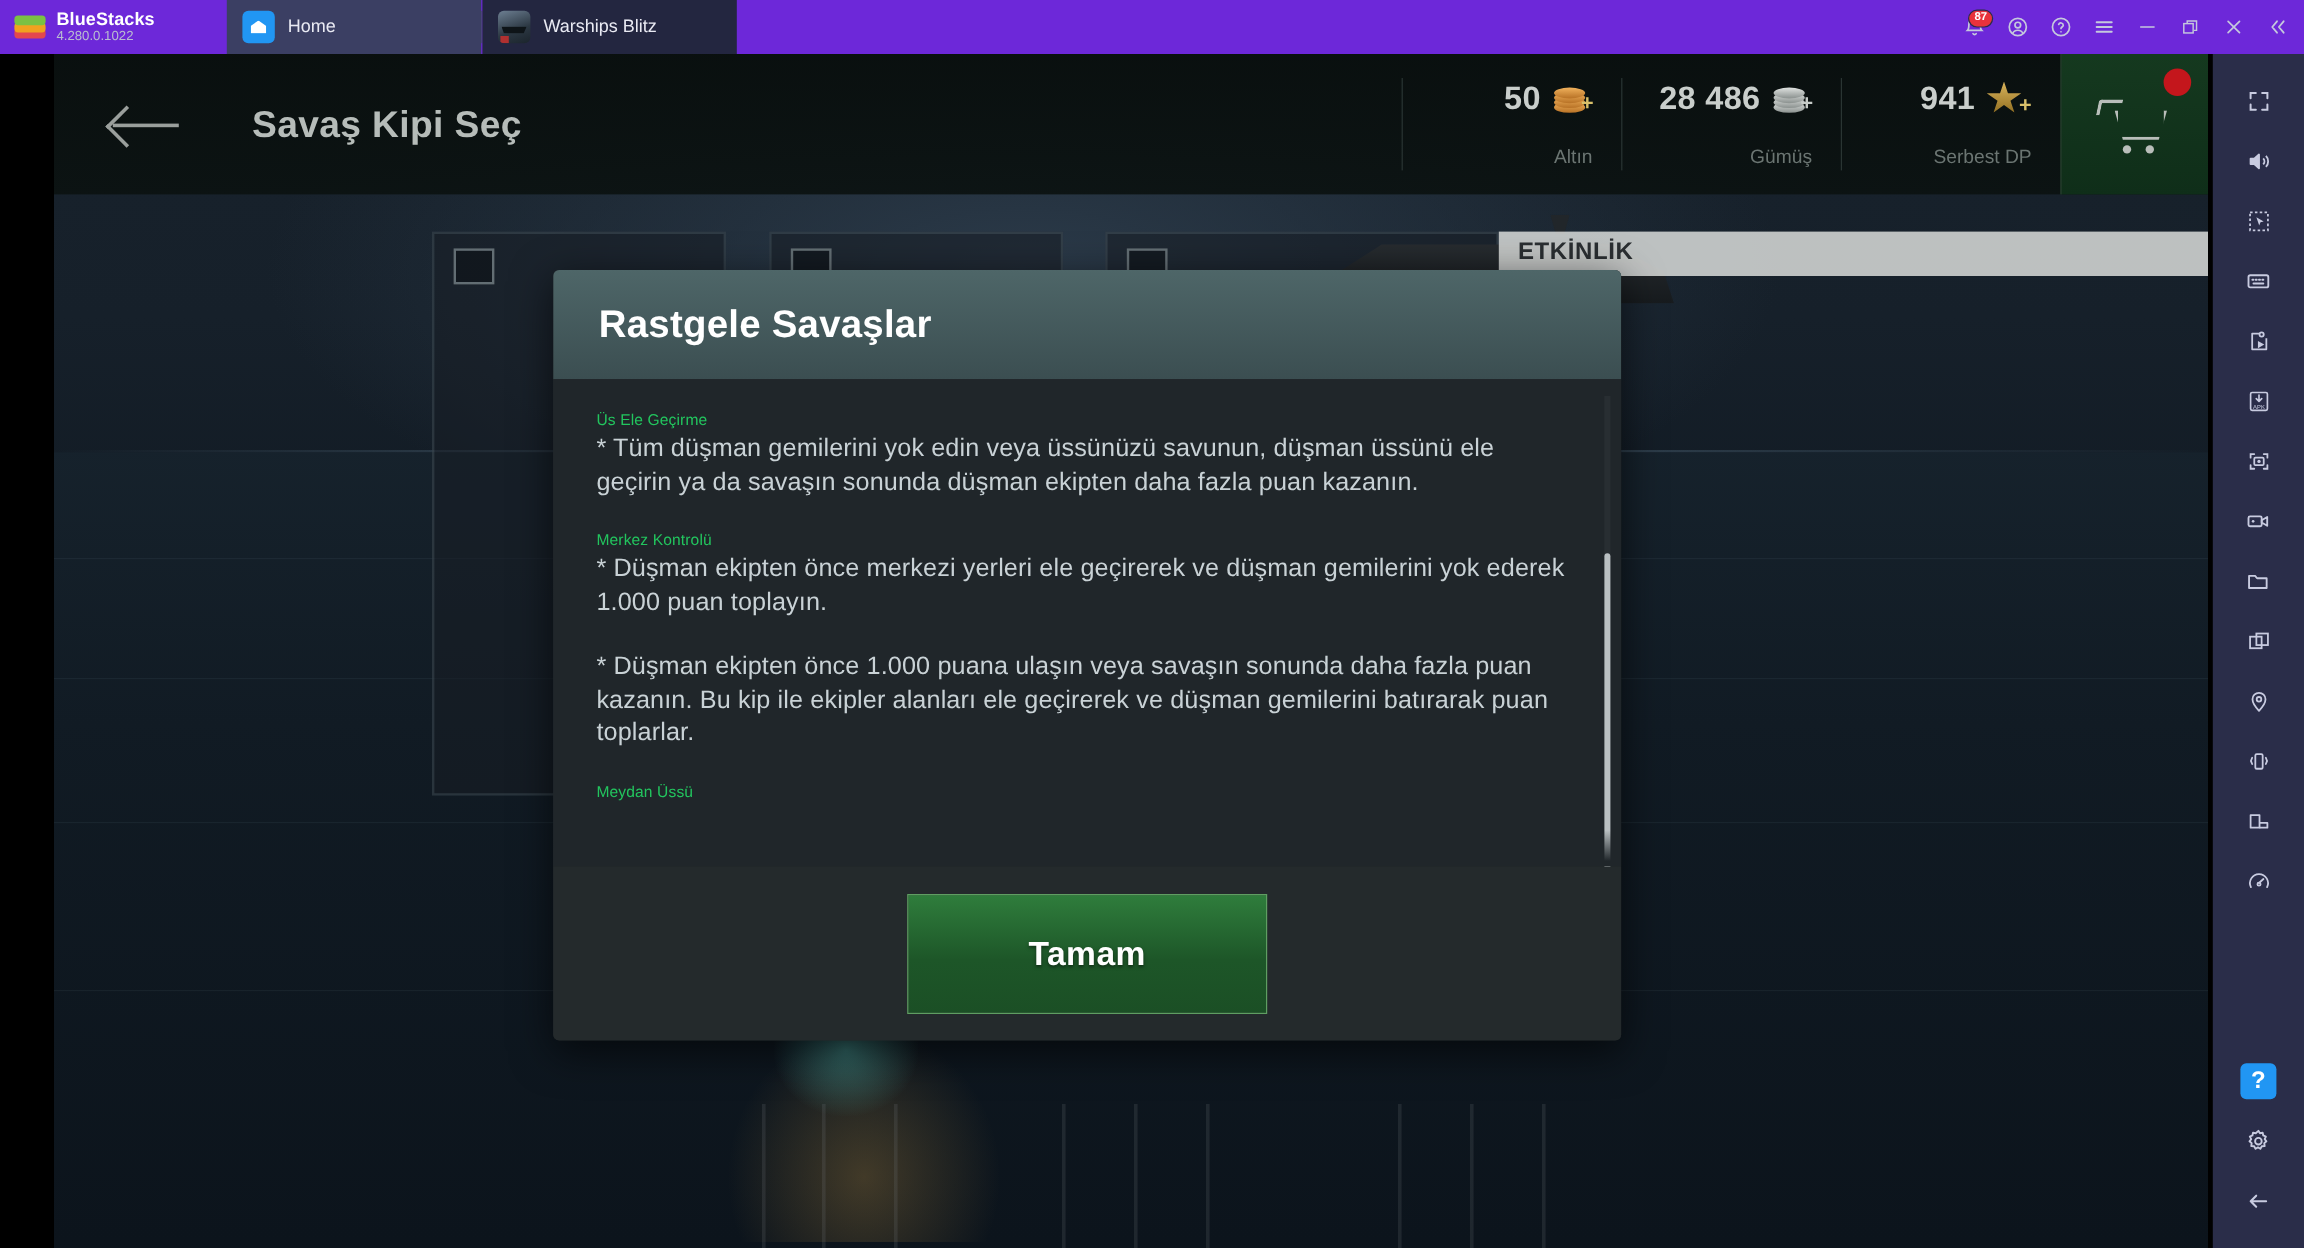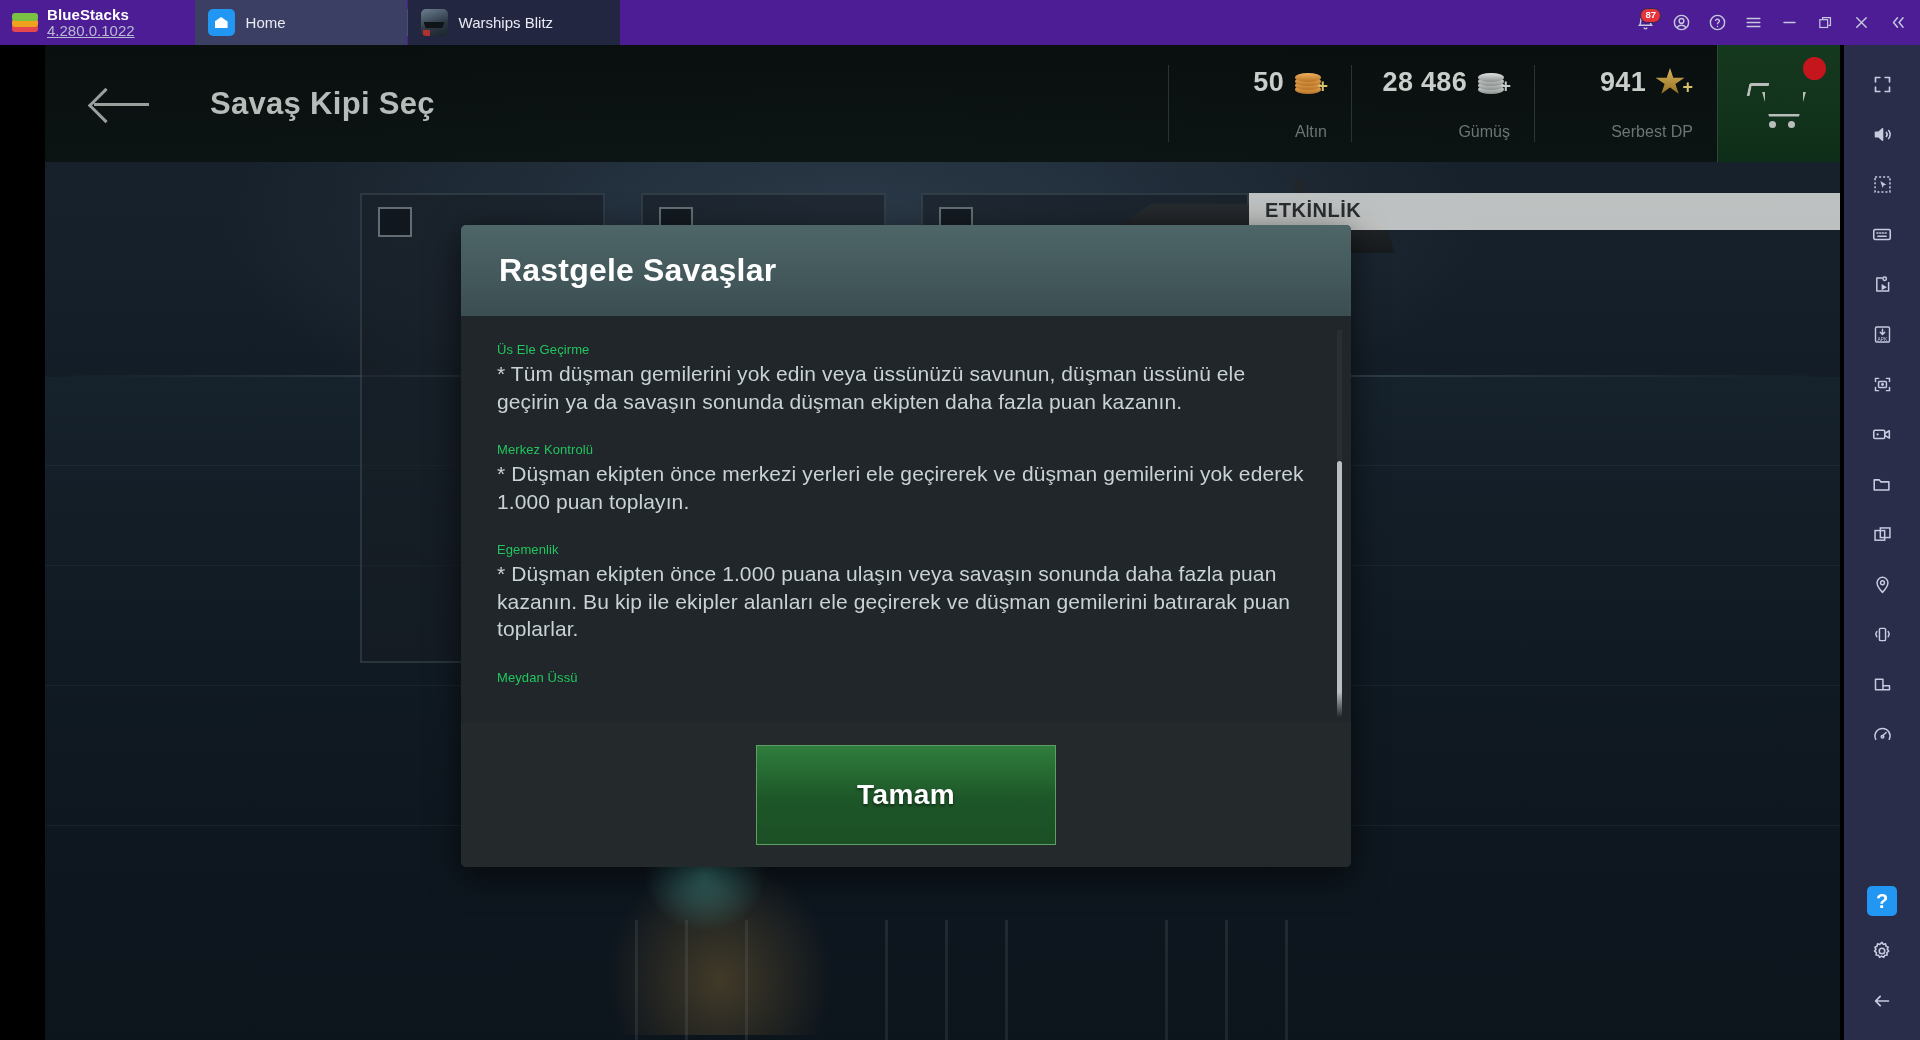--- a/index.html
+++ b/index.html
@@ -2,31 +2,31 @@
 <html><head>
 <meta charset="utf-8">
 <style>
   * { margin:0; padding:0; box-sizing:border-box; }
   html,body { width:1920px; height:1040px; overflow:hidden; background:#000; }
   body { font-family:"Liberation Sans", sans-serif; }
 
   
   #titlebar {
     position:absolute; left:0; top:0; width:1920px; height:45px;
-    background:#4c1d95; display:flex; align-items:stretch;
+    background:#6d28d9; display:flex; align-items:stretch;
   }
   #bs-logo { display:flex; align-items:center; gap:9px; padding:0 14px 0 12px; }
   .bs-stack { width:26px; height:26px; position:relative; }
   .bs-stack i { position:absolute; left:0; width:26px; height:8px; border-radius:3px; display:block; }
   .bs-stack i:nth-child(1){ top:14px; background:#e4474e; }
   .bs-stack i:nth-child(2){ top:9px;  background:#f0a21f; }
   .bs-stack i:nth-child(3){ top:3px;  background:#7ac143; }
   #bs-text { line-height:1.02; }
   #bs-name { color:#fff; font-size:15px; font-weight:bold; letter-spacing:.1px; }
-  #bs-ver  { color:#b9bcd0; font-size:15px;text-decoration:underline; }
+  #bs-ver  { color:#b9bcd0; font-size:11px; }
 
   .tab {
     display:flex; align-items:center; gap:11px; padding:0 20px 0 13px;
     min-width:212px; position:relative; cursor:default;
   }
   .tab.active { background:#3b3f63;margin-left:46px; }
   .tab:not(.active) { background:#232640; }
   .tab .tab-ico { width:27px; height:27px; border-radius:5px; flex:none; position:relative; overflow:hidden; }
   .tab-label { color:#e9eaf3; font-size:15px; white-space:nowrap; }
   #tab-home .tab-ico { background:#2196f3; display:flex; align-items:center; justify-content:center; }
@@ -422,21 +422,20 @@
     <div id="modal-body">
       <div class="sec">
         <div class="sec-h">Üs Ele Geçirme</div>
         <div class="sec-p">* Tüm düşman gemilerini yok edin veya üssünüzü savunun, düşman üssünü ele geçirin ya da savaşın sonunda düşman ekipten daha fazla puan kazanın.</div>
       </div>
       <div class="sec">
         <div class="sec-h">Merkez Kontrolü</div>
         <div class="sec-p">* Düşman ekipten önce merkezi yerleri ele geçirerek ve düşman gemilerini yok ederek 1.000 puan toplayın.</div>
       </div>
       <div class="sec">
-        <div class="sec-h">Egemenlik</div>
         <div class="sec-p">* Düşman ekipten önce 1.000 puana ulaşın veya savaşın sonunda daha fazla puan kazanın. Bu kip ile ekipler alanları ele geçirerek ve düşman gemilerini batırarak puan toplarlar.</div>
       </div>
       <div class="sec">
         <div class="sec-h">Meydan Üssü</div>
         <div class="sec-p"></div>
       </div>
       <div id="scrolltrack"></div>
       <div id="scrollthumb"></div>
       <div id="body-fade"></div>
     </div>

